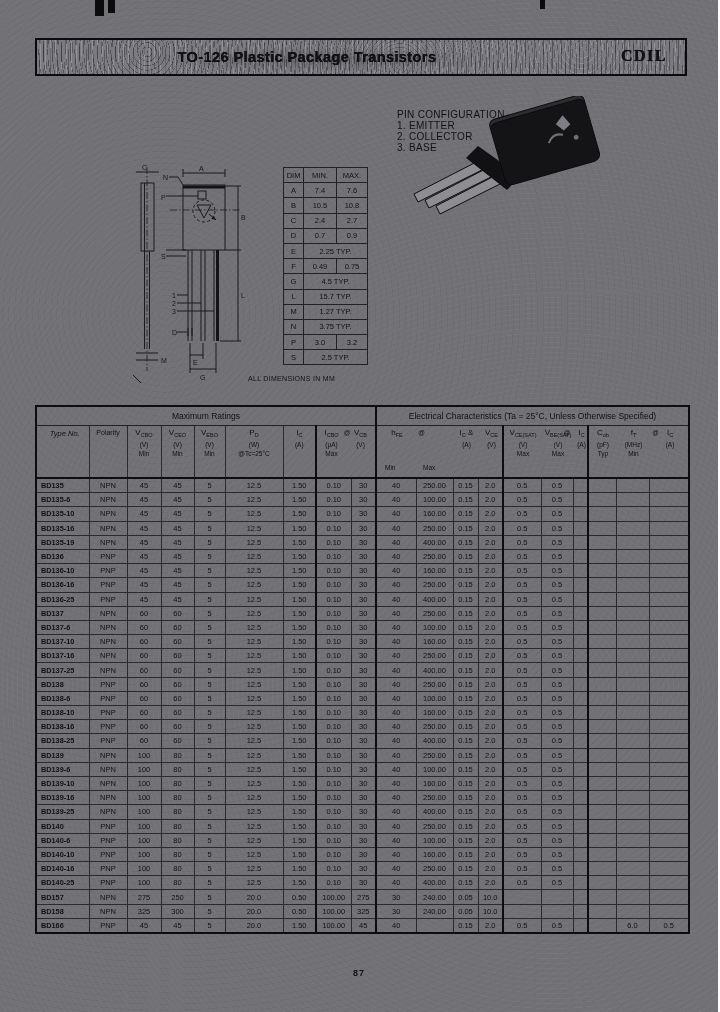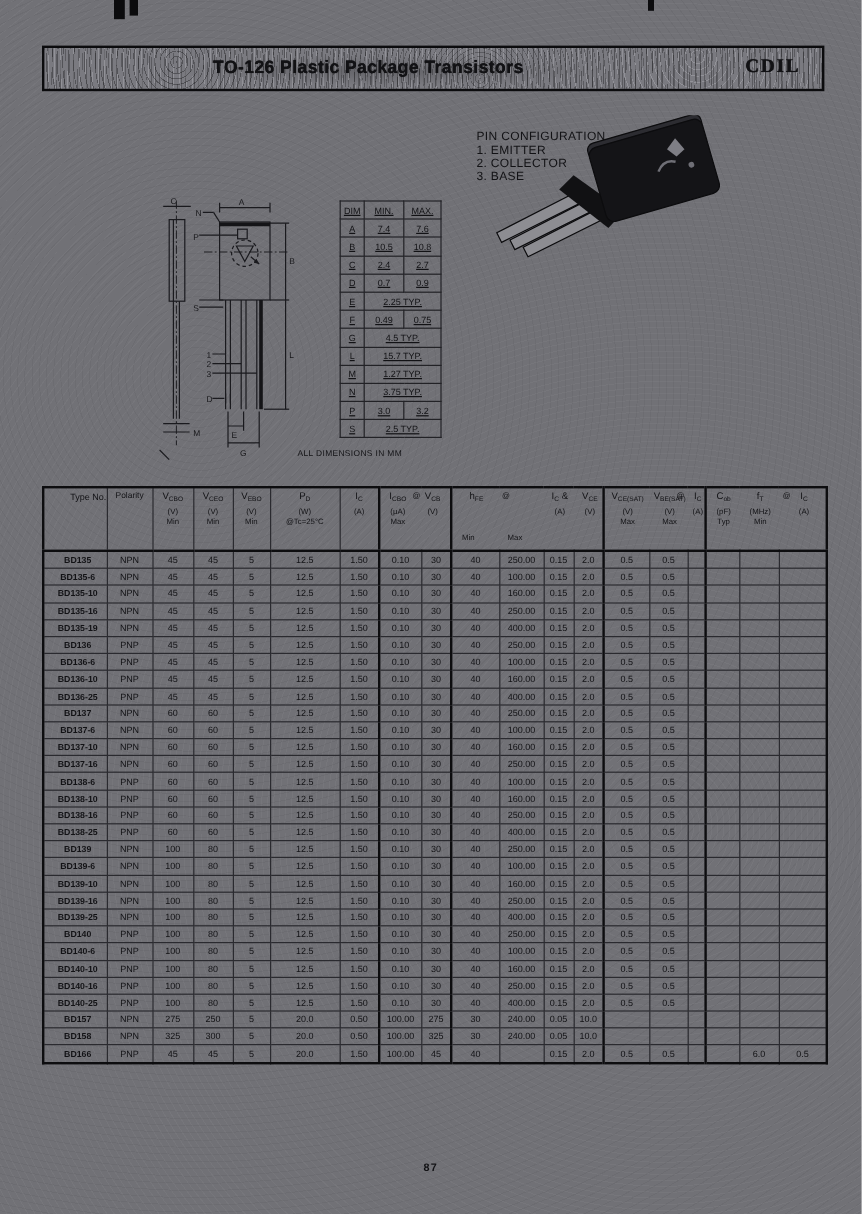--- a/index.html
+++ b/index.html
@@ -35,42 +35,42 @@
   .ln{stroke:#1a1a1e;stroke-width:1;fill:none;}
   .lnT{stroke:#141417;stroke-width:3;fill:none;}
   .cl{stroke:#1a1a1e;stroke-width:.8;fill:none;stroke-dasharray:7 2 1.5 2;}
   .dsh{stroke-dasharray:3 2.4;}
   .lbl{font-size:7px;fill:#17171a;font-family:"Liberation Sans",sans-serif;}
 
   
   .dimwrap{position:absolute;left:283px;top:167px;}
   .dimtable{border-collapse:collapse;table-layout:fixed;width:84px;border:1.5px solid #18181b;}
   .dimtable th,.dimtable td{border:1px solid #222226;font-size:7.5px;font-weight:normal;
-    text-align:center;height:14.2px;padding:0;white-space:nowrap;overflow:hidden;text-decoration:underline;}
+    text-align:center;height:14.2px;padding:0;white-space:nowrap;overflow:hidden;}
   .dim-note{position:absolute;left:248px;top:375px;font-size:7px;letter-spacing:.3px;}
 
   
   .mainwrap{position:absolute;left:35px;top:405px;}
   .mtable{border-collapse:collapse;table-layout:fixed;width:653px;border:2px solid #0d0d0f;}
   .mtable th,.mtable td{border:1px solid #2a2a2f;padding:0;white-space:nowrap;overflow:hidden;}
   .mtable thead th{vertical-align:top;font-weight:normal;}
   .band th{height:18px;font-size:8.5px;font-weight:bold;text-align:center;
     vertical-align:middle !important;border-bottom:1px solid #222;}
   .cols th{height:48px;font-size:7px;padding-top:3px;}
-  .cols .th-type{text-align:right;padding-left:4px;font-size:7.5px;}
+  .cols .th-type{text-align:center;padding-left:4px;font-size:7.5px;font-style:italic;}
   .gb{border-left:2px solid #0d0d0f !important;}
   .stack{display:flex;flex-direction:column;align-items:center;gap:2px;line-height:7px;}
   .sym{font-size:8px;} sub{font-size:5.5px;vertical-align:-1.5px;}
   .unit,.lim{font-size:6.5px;}
   .grp{position:relative;display:flex;height:100%;align-items:flex-start;padding-top:0;}
   .grp .stack{flex:1;}
   .at{position:absolute;top:0;font-size:6.5px;}
   .mm{position:absolute;bottom:6px;font-size:6.5px;}
   .mtable tbody td{height:13.2px;font-size:7.5px;text-align:center;line-height:13px;}
-  .mtable tbody td:first-child{text-align:center;padding-left:4px;font-weight:bold;font-size:7.3px;}
+  .mtable tbody td:first-child{text-align:left;padding-left:4px;font-weight:bold;font-size:7.3px;}
   .mtable tbody td:nth-child(8),.mtable tbody td:nth-child(10),
   .mtable tbody td:nth-child(14),.mtable tbody td:nth-child(17){border-left:2px solid #0d0d0f;}
   .mtable thead tr.cols th{border-bottom:2px solid #0d0d0f;}
 
   .pagenum{position:absolute;left:0;right:0;top:968px;text-align:center;
     font-size:9px;font-weight:bold;letter-spacing:1px;}
 </style>
 </head>
 <body>
 
@@ -267,20 +267,24 @@
           <col style="width:25px">
         <col style="width:25px">
           <col style="width:38px">
           <col style="width:32px">
           <col style="width:15px">
         <col style="width:28px">
           <col style="width:33px">
           <col style="width:40px">
       </colgroup>
       <thead>
+        <tr class="band">
+          <th colspan="9">Maximum Ratings</th>
+          <th colspan="10" class="gb">Electrical Characteristics (Ta = 25°C, Unless Otherwise Specified)</th>
+        </tr>
         <tr class="cols">
           <th class="th-type">Type No.</th>
           <th>Polarity</th>
           <th>
             <div class="stack">
                 <span class="sym"><span>V</span><sub>CBO</sub></span>
             <span class="unit">(V)</span>
                 <span class="lim">Min</span>
               </div>
             </th>
@@ -505,148 +509,190 @@
             <td>0.15</td>
             <td>2.0</td>
             <td>0.5</td>
             <td>0.5</td>
             <td></td>
             <td></td>
             <td></td>
             <td></td>
           </tr>
           <tr>
-            <td>BD136-6</td>
-            <td>PNP</td>
-            <td>45</td>
-            <td>45</td>
+            <td>BD136-10</td>
+            <td>PNP</td>
+            <td>45</td>
+            <td>45</td>
+            <td>5</td>
+            <td>12.5</td>
+            <td>1.50</td>
+            <td>0.10</td>
+            <td>30</td>
+            <td>40</td>
+            <td>160.00</td>
+            <td>0.15</td>
+            <td>2.0</td>
+            <td>0.5</td>
+            <td>0.5</td>
+            <td></td>
+            <td></td>
+            <td></td>
+            <td></td>
+          </tr>
+          <tr>
+            <td>BD136-16</td>
+            <td>PNP</td>
+            <td>45</td>
+            <td>45</td>
+            <td>5</td>
+            <td>12.5</td>
+            <td>1.50</td>
+            <td>0.10</td>
+            <td>30</td>
+            <td>40</td>
+            <td>250.00</td>
+            <td>0.15</td>
+            <td>2.0</td>
+            <td>0.5</td>
+            <td>0.5</td>
+            <td></td>
+            <td></td>
+            <td></td>
+            <td></td>
+          </tr>
+          <tr>
+            <td>BD136-25</td>
+            <td>PNP</td>
+            <td>45</td>
+            <td>45</td>
+            <td>5</td>
+            <td>12.5</td>
+            <td>1.50</td>
+            <td>0.10</td>
+            <td>30</td>
+            <td>40</td>
+            <td>400.00</td>
+            <td>0.15</td>
+            <td>2.0</td>
+            <td>0.5</td>
+            <td>0.5</td>
+            <td></td>
+            <td></td>
+            <td></td>
+            <td></td>
+          </tr>
+          <tr>
+            <td>BD137</td>
+            <td>NPN</td>
+            <td>60</td>
+            <td>60</td>
+            <td>5</td>
+            <td>12.5</td>
+            <td>1.50</td>
+            <td>0.10</td>
+            <td>30</td>
+            <td>40</td>
+            <td>250.00</td>
+            <td>0.15</td>
+            <td>2.0</td>
+            <td>0.5</td>
+            <td>0.5</td>
+            <td></td>
+            <td></td>
+            <td></td>
+            <td></td>
+          </tr>
+          <tr>
+            <td>BD137-6</td>
+            <td>NPN</td>
+            <td>60</td>
+            <td>60</td>
             <td>5</td>
             <td>12.5</td>
             <td>1.50</td>
             <td>0.10</td>
             <td>30</td>
             <td>40</td>
             <td>100.00</td>
             <td>0.15</td>
             <td>2.0</td>
             <td>0.5</td>
             <td>0.5</td>
             <td></td>
             <td></td>
             <td></td>
             <td></td>
           </tr>
           <tr>
-            <td>BD136-10</td>
-            <td>PNP</td>
-            <td>45</td>
-            <td>45</td>
+            <td>BD137-10</td>
+            <td>NPN</td>
+            <td>60</td>
+            <td>60</td>
             <td>5</td>
             <td>12.5</td>
             <td>1.50</td>
             <td>0.10</td>
             <td>30</td>
             <td>40</td>
             <td>160.00</td>
             <td>0.15</td>
             <td>2.0</td>
             <td>0.5</td>
             <td>0.5</td>
             <td></td>
             <td></td>
             <td></td>
             <td></td>
           </tr>
           <tr>
-            <td>BD136-25</td>
-            <td>PNP</td>
-            <td>45</td>
-            <td>45</td>
+            <td>BD137-16</td>
+            <td>NPN</td>
+            <td>60</td>
+            <td>60</td>
+            <td>5</td>
+            <td>12.5</td>
+            <td>1.50</td>
+            <td>0.10</td>
+            <td>30</td>
+            <td>40</td>
+            <td>250.00</td>
+            <td>0.15</td>
+            <td>2.0</td>
+            <td>0.5</td>
+            <td>0.5</td>
+            <td></td>
+            <td></td>
+            <td></td>
+            <td></td>
+          </tr>
+          <tr>
+            <td>BD137-25</td>
+            <td>NPN</td>
+            <td>60</td>
+            <td>60</td>
             <td>5</td>
             <td>12.5</td>
             <td>1.50</td>
             <td>0.10</td>
             <td>30</td>
             <td>40</td>
             <td>400.00</td>
             <td>0.15</td>
             <td>2.0</td>
             <td>0.5</td>
             <td>0.5</td>
             <td></td>
             <td></td>
             <td></td>
             <td></td>
           </tr>
           <tr>
-            <td>BD137</td>
-            <td>NPN</td>
-            <td>60</td>
-            <td>60</td>
-            <td>5</td>
-            <td>12.5</td>
-            <td>1.50</td>
-            <td>0.10</td>
-            <td>30</td>
-            <td>40</td>
-            <td>250.00</td>
-            <td>0.15</td>
-            <td>2.0</td>
-            <td>0.5</td>
-            <td>0.5</td>
-            <td></td>
-            <td></td>
-            <td></td>
-            <td></td>
-          </tr>
-          <tr>
-            <td>BD137-6</td>
-            <td>NPN</td>
-            <td>60</td>
-            <td>60</td>
-            <td>5</td>
-            <td>12.5</td>
-            <td>1.50</td>
-            <td>0.10</td>
-            <td>30</td>
-            <td>40</td>
-            <td>100.00</td>
-            <td>0.15</td>
-            <td>2.0</td>
-            <td>0.5</td>
-            <td>0.5</td>
-            <td></td>
-            <td></td>
-            <td></td>
-            <td></td>
-          </tr>
-          <tr>
-            <td>BD137-10</td>
-            <td>NPN</td>
-            <td>60</td>
-            <td>60</td>
-            <td>5</td>
-            <td>12.5</td>
-            <td>1.50</td>
-            <td>0.10</td>
-            <td>30</td>
-            <td>40</td>
-            <td>160.00</td>
-            <td>0.15</td>
-            <td>2.0</td>
-            <td>0.5</td>
-            <td>0.5</td>
-            <td></td>
-            <td></td>
-            <td></td>
-            <td></td>
-          </tr>
-          <tr>
-            <td>BD137-16</td>
-            <td>NPN</td>
+            <td>BD138</td>
+            <td>PNP</td>
             <td>60</td>
             <td>60</td>
             <td>5</td>
             <td>12.5</td>
             <td>1.50</td>
             <td>0.10</td>
             <td>30</td>
             <td>40</td>
             <td>250.00</td>
             <td>0.15</td>

